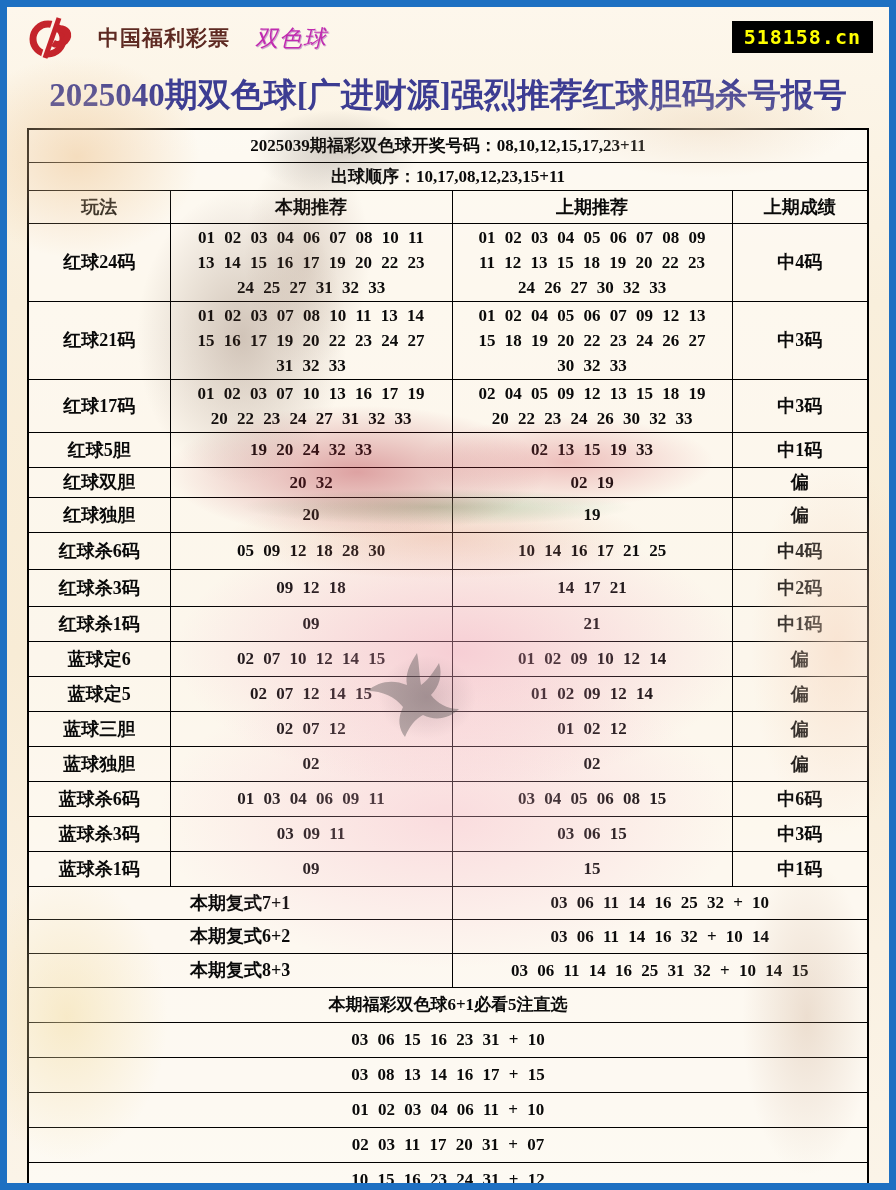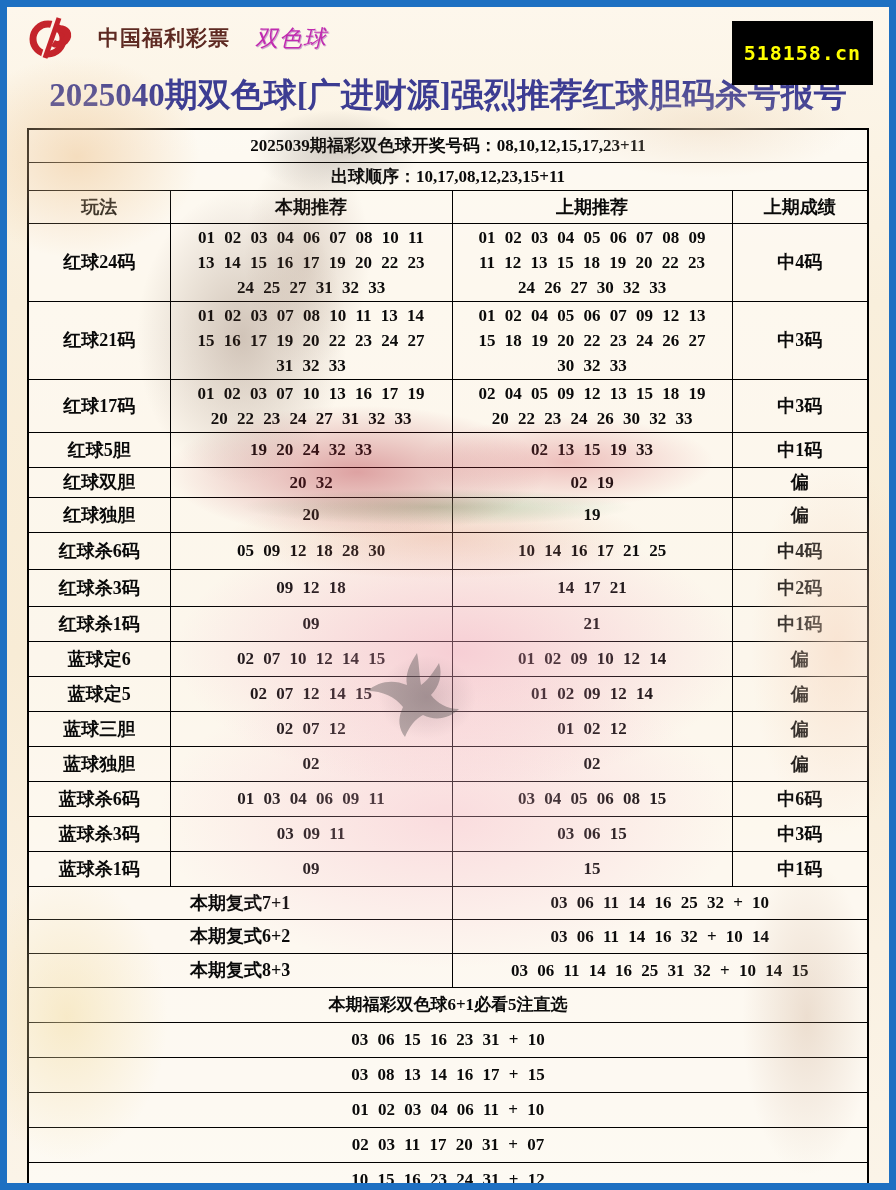--- a/index.html
+++ b/index.html
@@ -35,21 +35,21 @@
   .bird{position:absolute;left:352px;top:638px;opacity:.38;pointer-events:none;}
 
   .topbar{position:relative;height:48px;margin:10px 14px 0 14px;}
   .logo{position:absolute;left:8px;top:0;display:flex;align-items:center;gap:25px;}
   .logo-mark{width:44px;height:42px;}
   .brand{font-size:21px;font-weight:bold;color:#5e2a22;letter-spacing:1px;}
   .product{font-size:23px;font-weight:normal;font-style:italic;color:#c12bb0;letter-spacing:1px;
            text-shadow:1px 1px 0 rgba(120,30,150,.35);}
   .badge{position:absolute;right:2px;top:4px;background:#000;color:#ffff00;
          font-family:"DejaVu Sans Mono","Liberation Mono",monospace;
-         font-size:20px;font-weight:bold;padding:20px 12px;letter-spacing:1px;}
+         font-size:20px;font-weight:bold;padding:4px 12px;letter-spacing:1px;}
   .title{margin:8px 6px 10px 6px;text-align:center;
          font-size:33px;font-weight:bold;color:#3c3c92;letter-spacing:0px;white-space:nowrap;}
 
   table.board{
     width:840px;margin:0 auto;border-collapse:collapse;table-layout:fixed;
     border:2px solid #000;
   }
   table.board td,table.board th{
     border:1px solid #000;
     text-align:center;vertical-align:middle;

